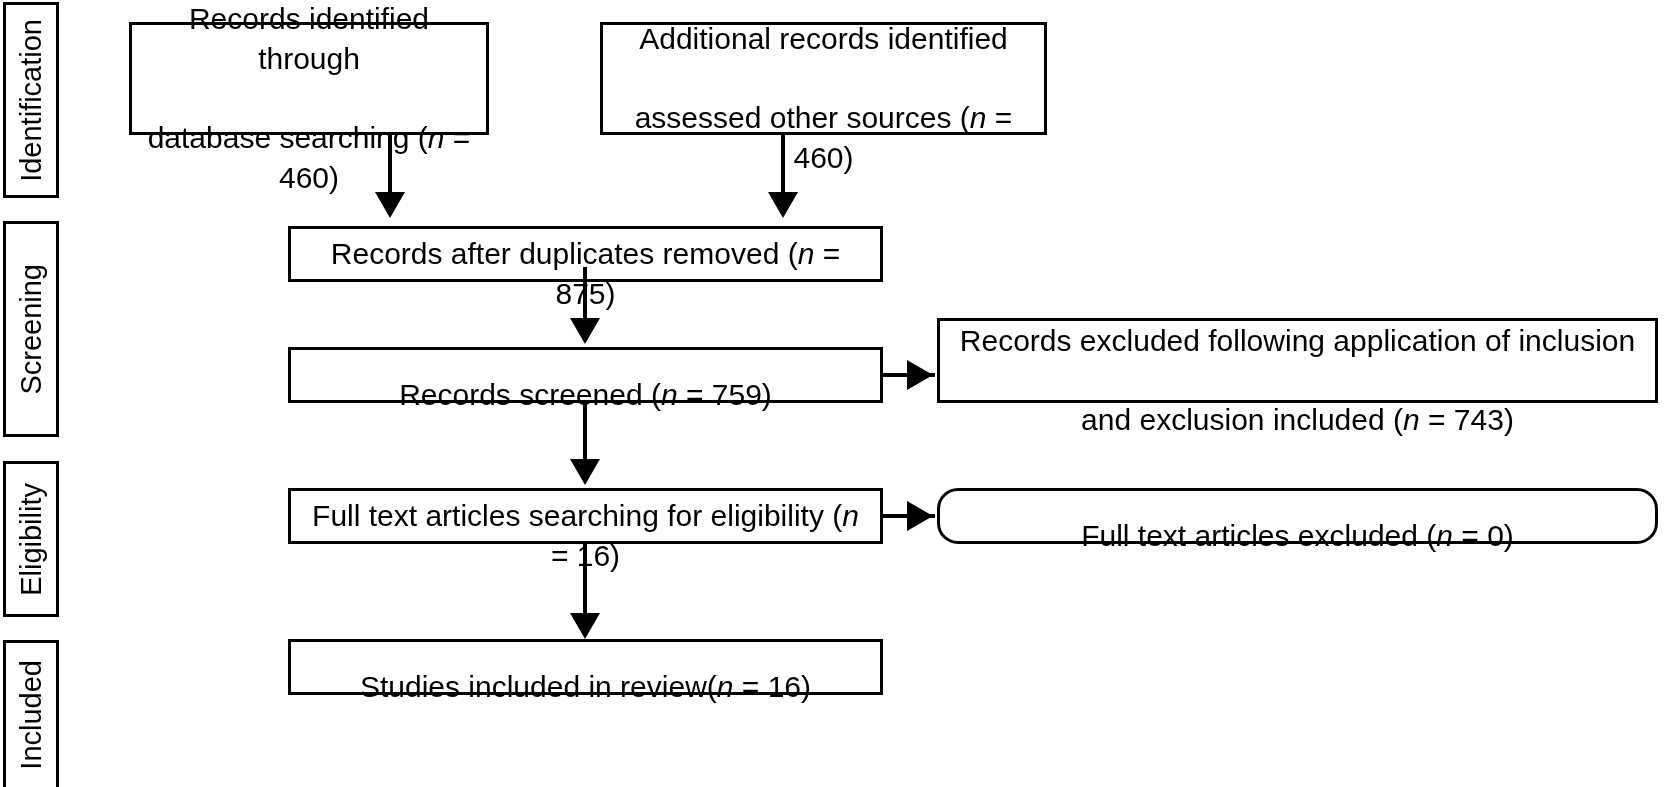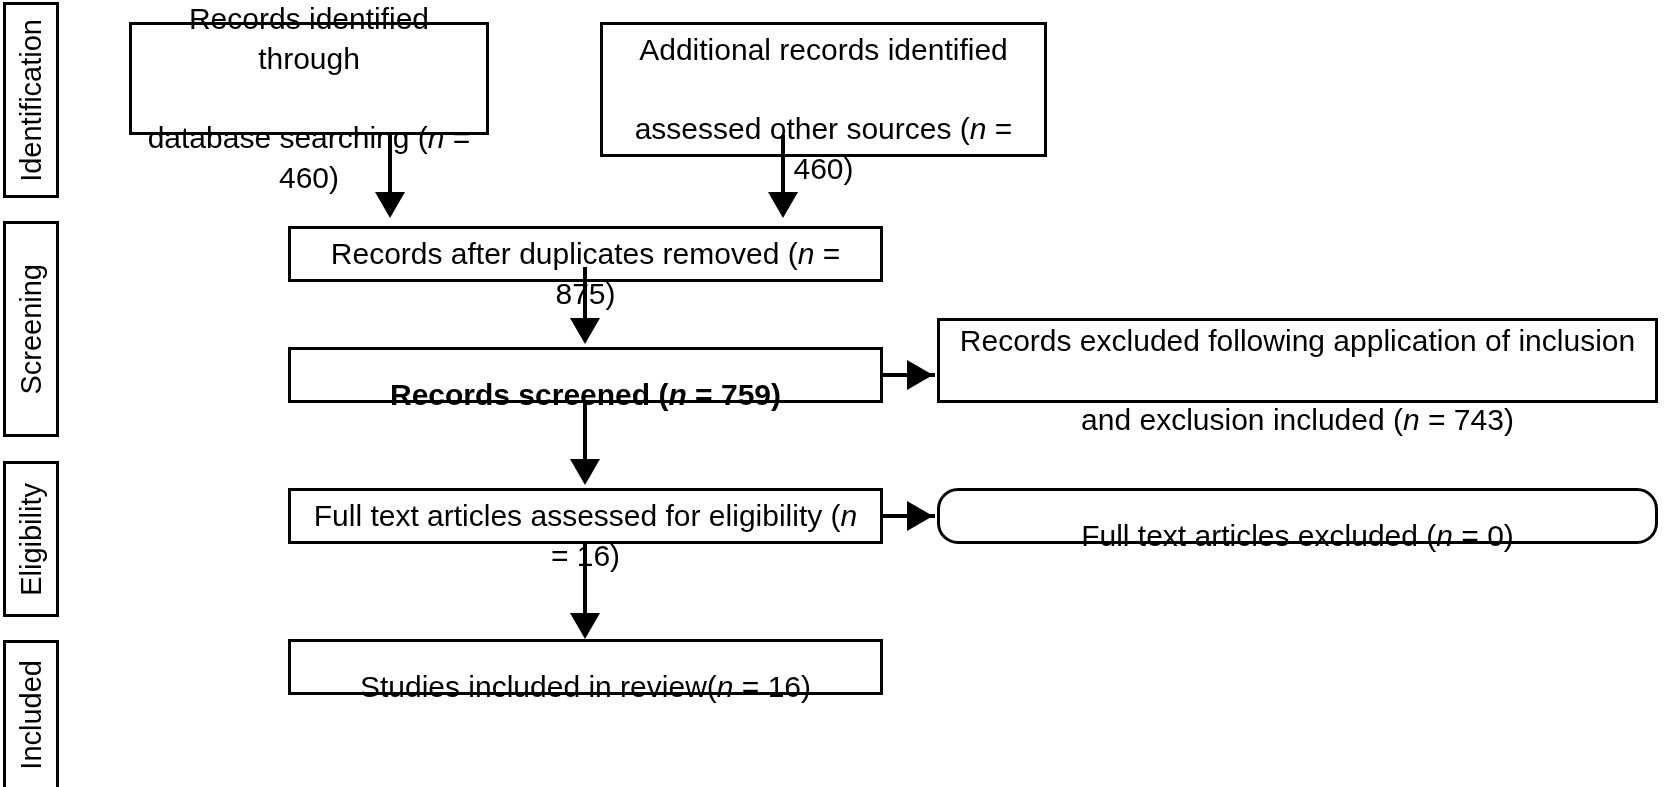--- a/index.html
+++ b/index.html
@@ -108,21 +108,21 @@
     <span class="stage-text">Included</span>
   </div>
 
   <div class="flow-box" style="left:129px; top:22px; width:360px; height:113px;">
     <div class="box-text">
       <span>Records identified through</span><br>
       <span>database searching (</span><i>n</i><span> = 460)</span>
     </div>
   </div>
 
-  <div class="flow-box" style="left:600px; top:22px; width:447px; height:135px;">
+  <div class="flow-box" style="left:600px; top:22px; width:447px; height:113px;">
     <div class="box-text">
       <span>Additional records identified</span><br>
       <span>assessed other sources (</span><i>n</i><span> = 460)</span>
     </div>
   </div>
 
   <div class="vline" style="left:388px; top:135px; width:4px; height:61px;"></div>
   <div class="arrow-down" style="left:375px; top:192px;"></div>
 
   <div class="vline" style="left:781px; top:135px; width:4px; height:61px;"></div>
@@ -130,42 +130,42 @@
 
   <div class="flow-box" style="left:288px; top:226px; width:595px; height:56px;">
     <div class="box-text">
       <span>Records after duplicates removed (</span><i>n</i><span> = 875)</span>
     </div>
   </div>
 
   <div class="vline" style="left:583px; top:267px; width:4px; height:55px;"></div>
   <div class="arrow-down" style="left:570px; top:318px;"></div>
 
-  <div class="flow-box" style="left:288px; top:347px; width:595px; height:56px;font-weight:bold;">
+  <div class="flow-box" style="left:288px; top:347px; width:595px; height:56px;">
     <div class="box-text">
       <span>Records screened (</span><i>n</i><span> = 759)</span>
     </div>
   </div>
 
   <div class="hline" style="left:883px; top:373px; width:52px; height:4px;"></div>
   <div class="arrow-right" style="left:907px; top:360px;"></div>
 
   <div class="flow-box" style="left:937px; top:318px; width:721px; height:85px;align-items:center;">
     <div class="box-text">
       <span>Records excluded following application of inclusion</span><br>
       <span>and exclusion included (</span><i>n</i><span> = 743)</span>
     </div>
   </div>
 
   <div class="vline" style="left:583px; top:403px; width:4px; height:60px;"></div>
   <div class="arrow-down" style="left:570px; top:459px;"></div>
 
   <div class="flow-box" style="left:288px; top:488px; width:595px; height:56px;">
     <div class="box-text">
-      <span>Full text articles assessed for eligibility (</span><i>n</i><span> = 16)</span>
+      <span>Full text articles searching for eligibility (</span><i>n</i><span> = 16)</span>
     </div>
   </div>
 
   <div class="hline" style="left:883px; top:514px; width:52px; height:4px;"></div>
   <div class="arrow-right" style="left:907px; top:501px;"></div>
 
   <div class="flow-box" style="left:937px; top:488px; width:721px; height:56px;border-radius:21px;">
     <div class="box-text">
       <span>Full text articles excluded (</span><i>n</i><span> = 0)</span>
     </div>

